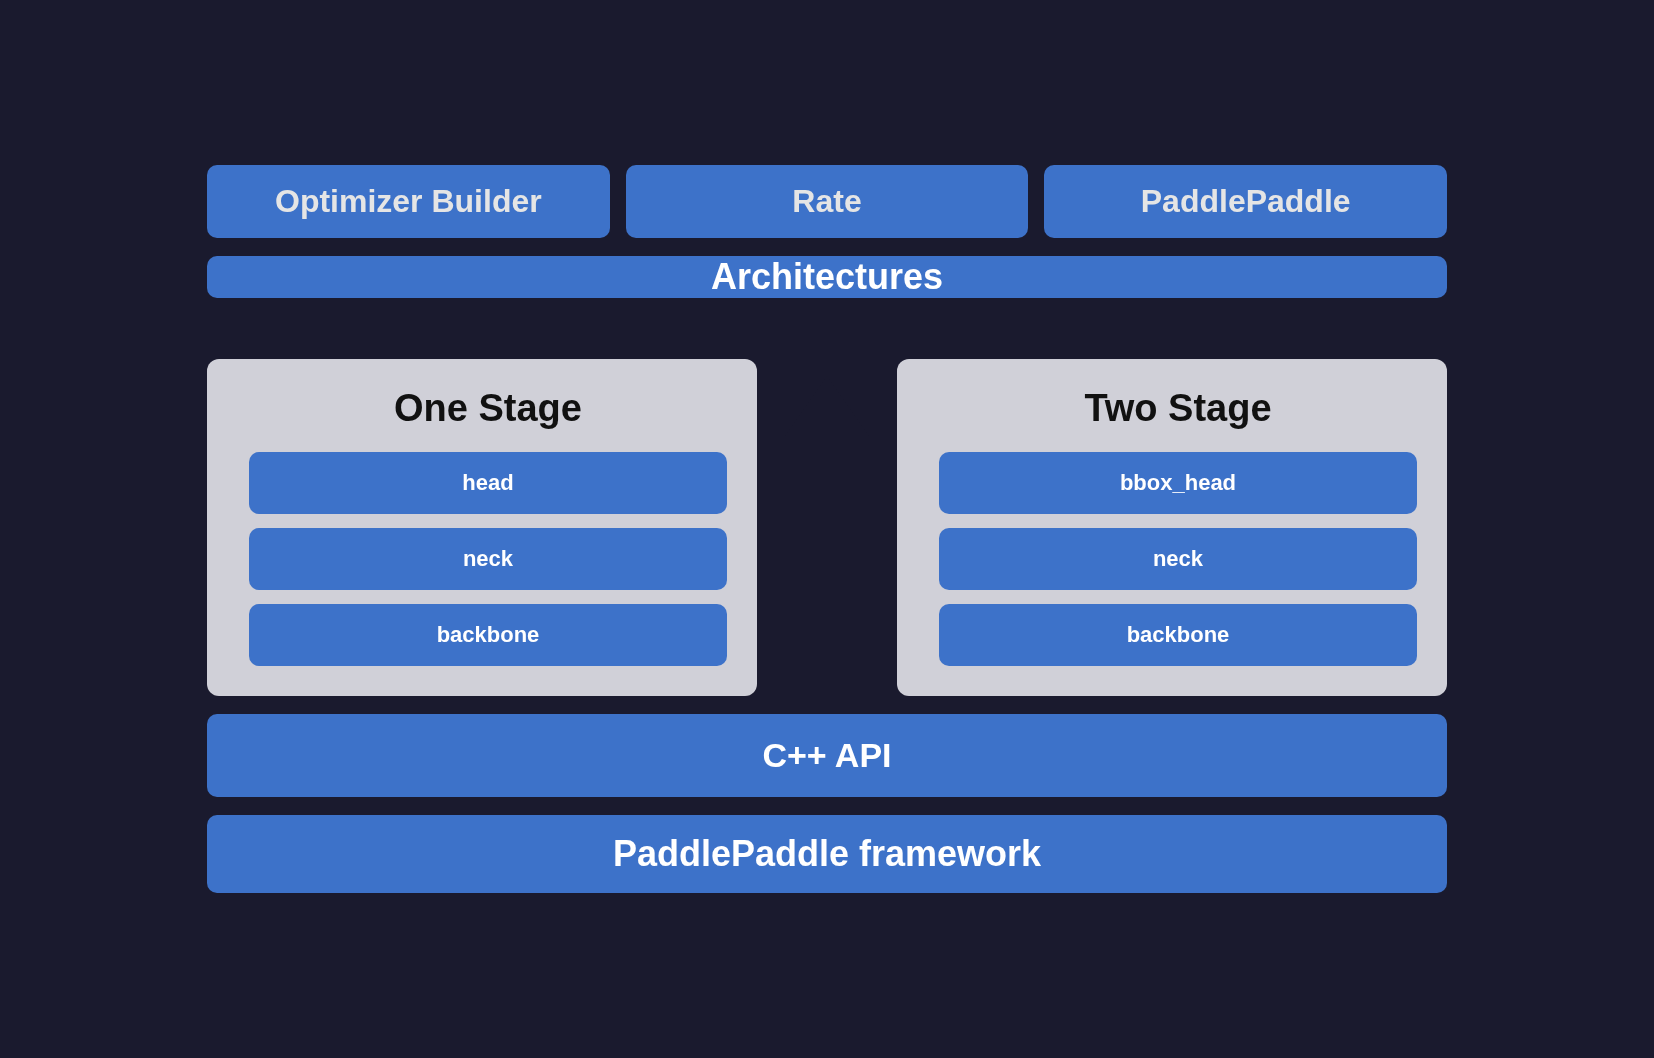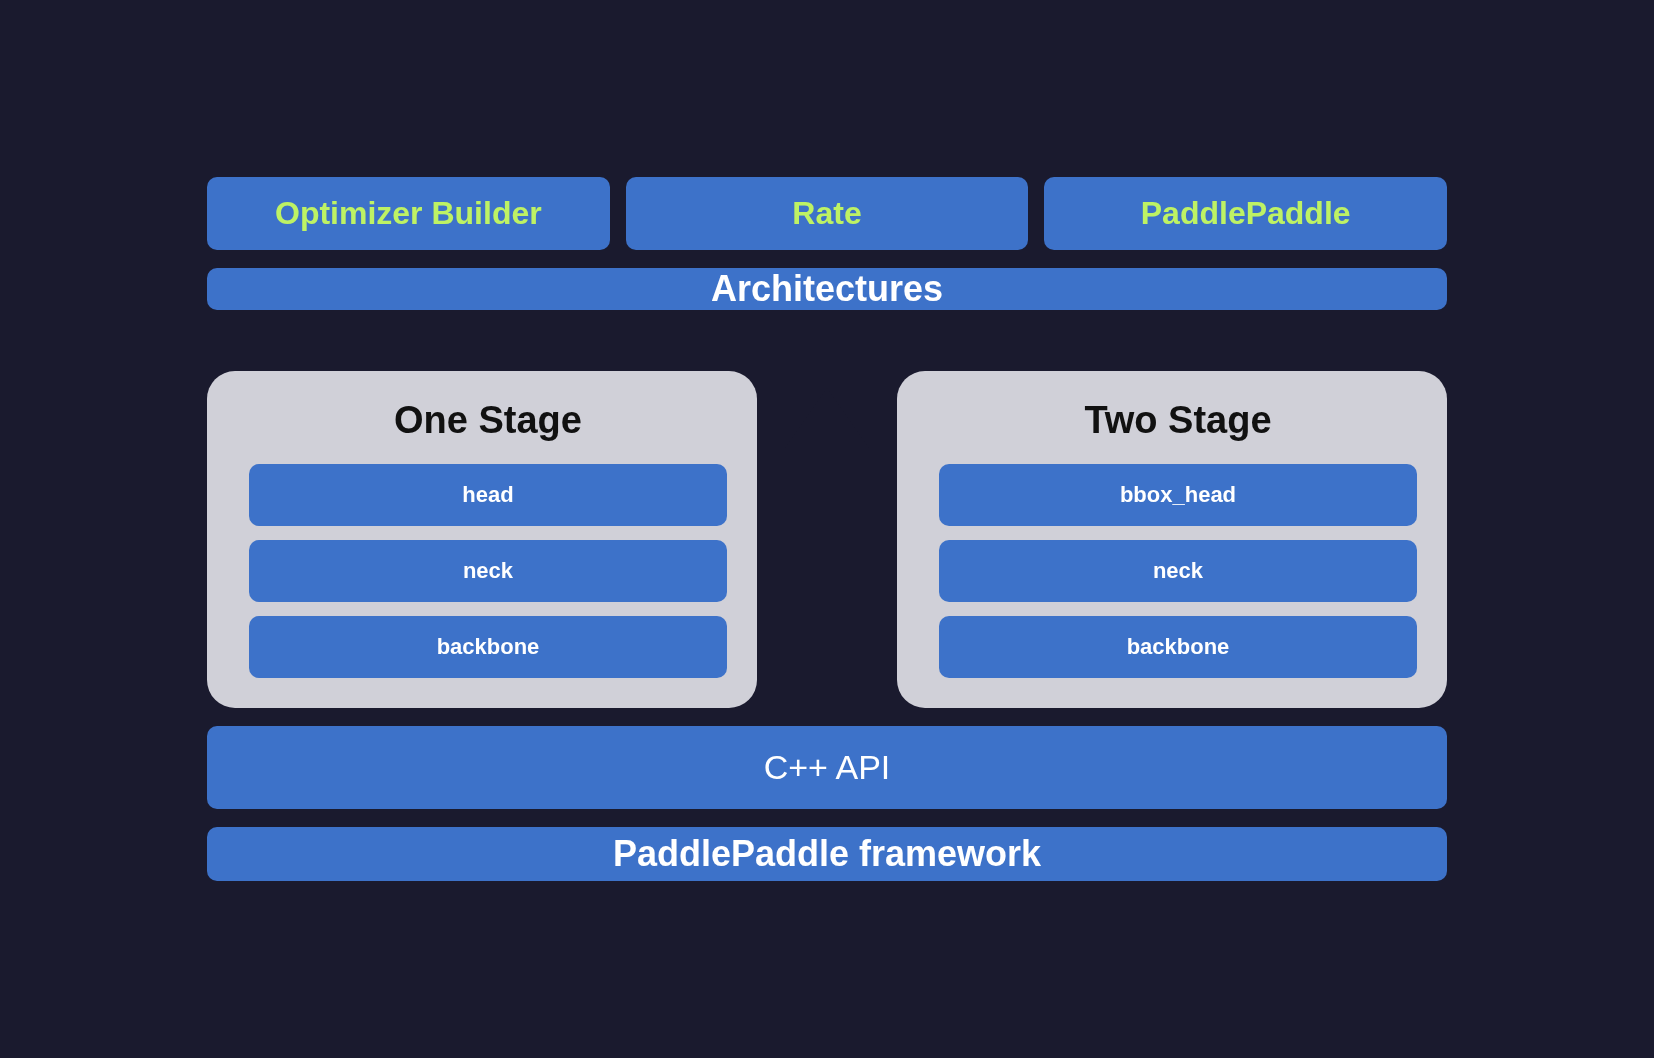--- a/index.html
+++ b/index.html
@@ -28,21 +28,21 @@
 
     
     .top-row {
       display: flex;
       gap: 16px;
       justify-content: center;
     }
 
     .top-btn {
       background: #3d72c9;
-      color: #bef264;
+      color: #e5e5e5;
       border-radius: 10px;
       padding: 18px 40px;
       font-size: 32px;
       font-weight: bold;
       text-align: center;
       flex: 1;
     }
 
     
     .architectures-bar {
@@ -88,21 +88,21 @@
 
     .arrow-body {
       width: 28px;
       height: 200px;
       background: #1a1a2e;
     }
 
     
     .stage-box {
       background: #d0d0d8;
-      border-radius: 28px;
+      border-radius: 12px;
       padding: 28px 30px 30px 42px;
       flex: 1;
       display: flex;
       flex-direction: column;
       gap: 0;
       margin-top: 43px;
     }
 
     .stage-title {
       font-size: 38px;
@@ -133,31 +133,31 @@
       display: flex;
       gap: 16px;
     }
 
     .api-btn {
       background: #3d72c9;
       color: white;
       border-radius: 10px;
       padding: 22px 60px;
       font-size: 34px;
-      font-weight: normal;
+      font-weight: bold;
       text-align: center;
       flex: 1;
     }
 
     
     .paddle-bar {
       background: #3d72c9;
       color: white;
       border-radius: 10px;
-      padding: 6px;
+      padding: 18px;
       font-size: 36px;
       font-weight: bold;
       text-align: center;
     }
   </style>
 </head>
 <body>
 
 <div class="diagram">
 

